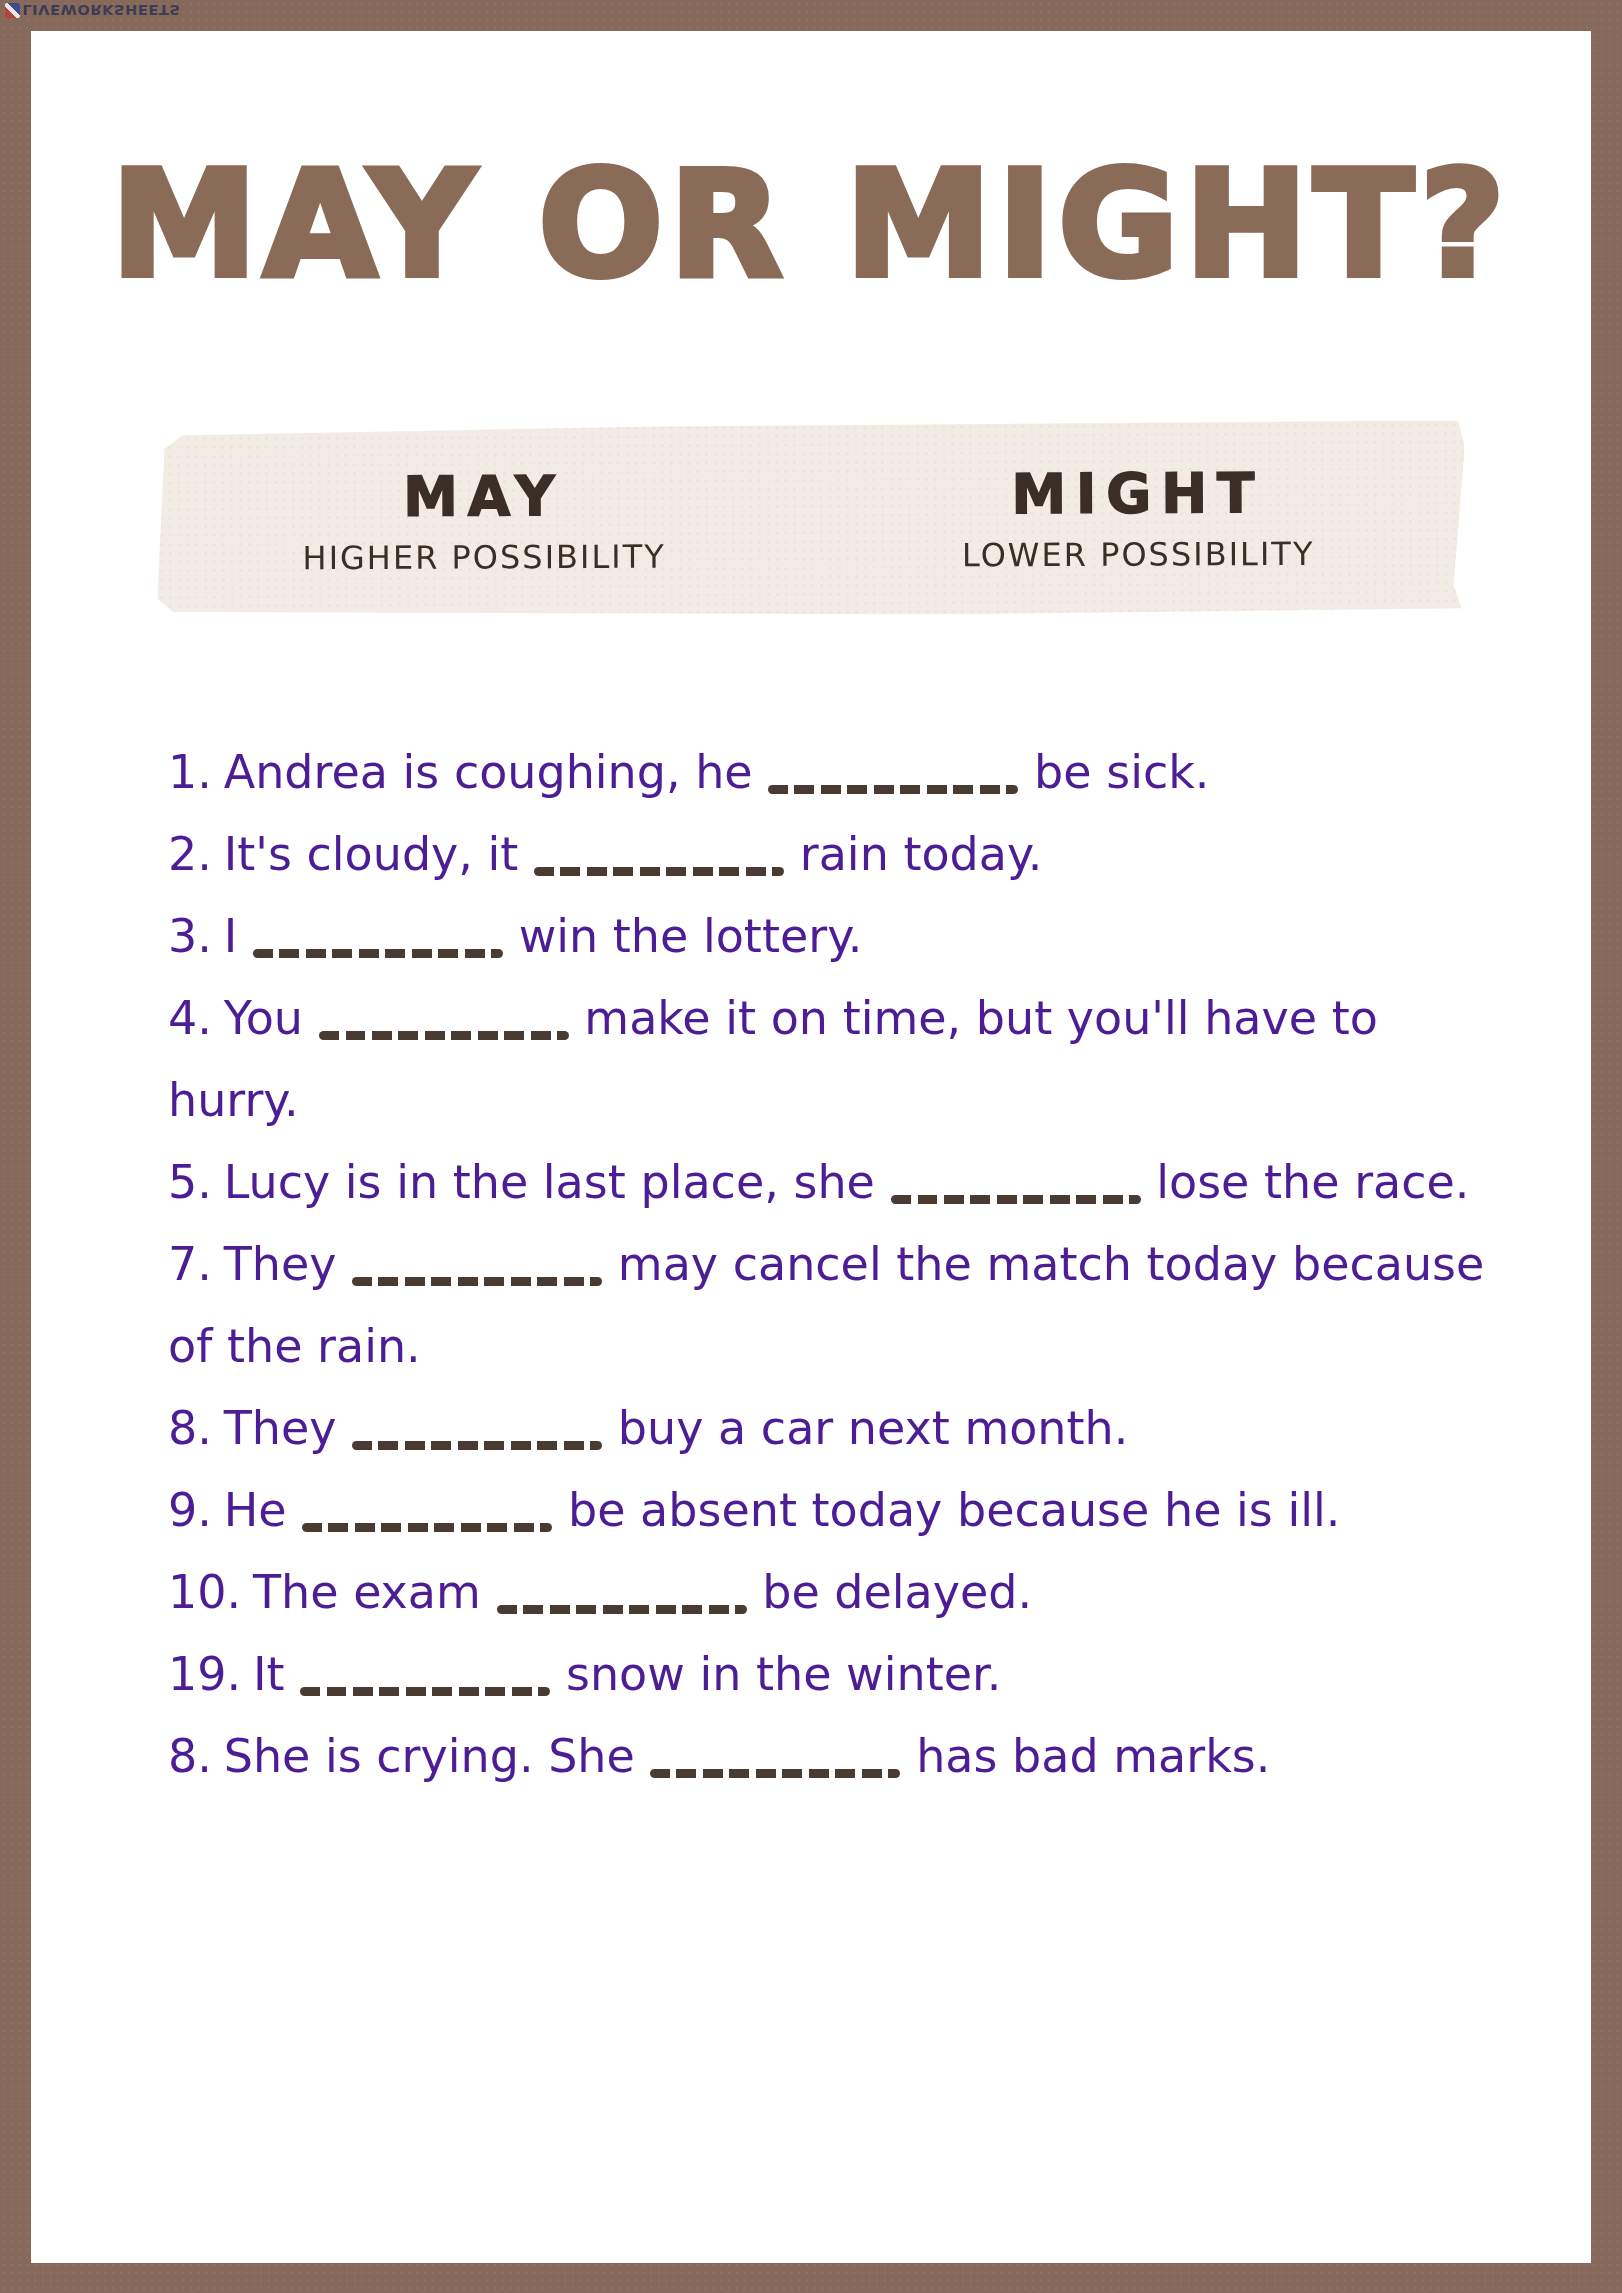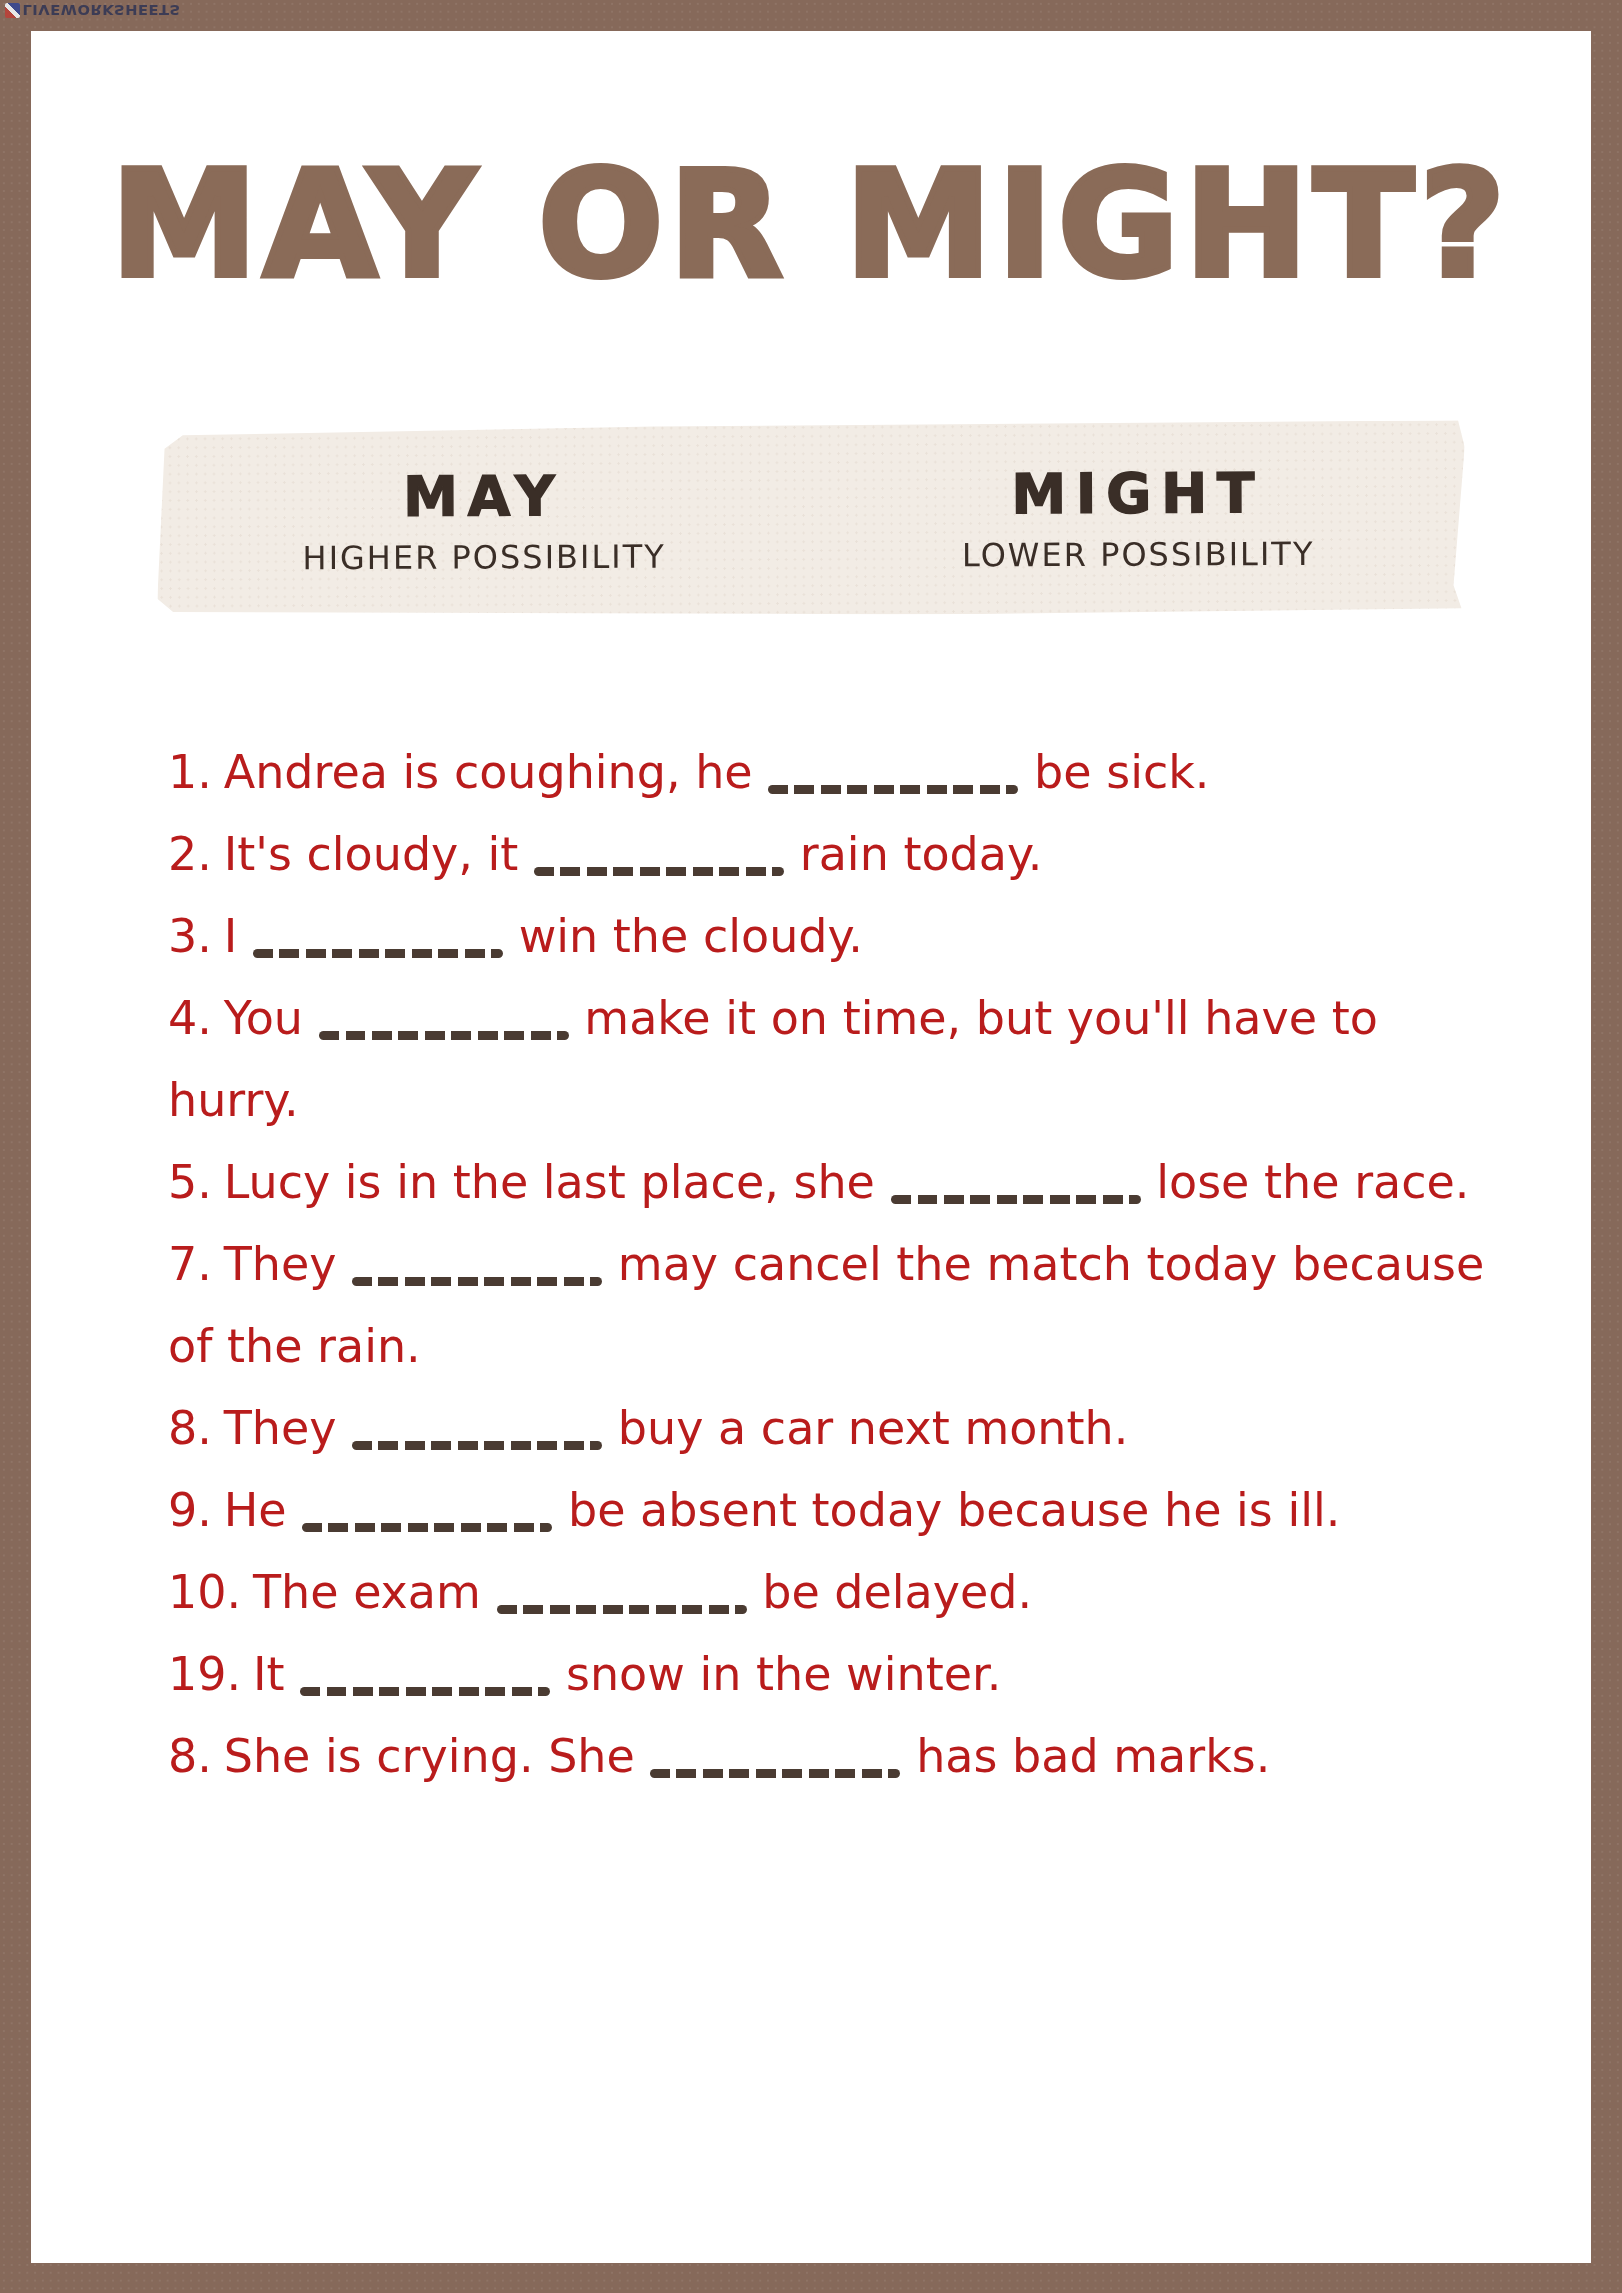--- a/index.html
+++ b/index.html
@@ -52,21 +52,21 @@
     -webkit-text-stroke:1.5px #3a2e27;
   }
   .banner-desc{
     margin-top:9.8px;
     font-size:32px;letter-spacing:2px;color:#3a2e27;
   }
   .sentences{
     margin:116px 88px 0 137px;
     font-size:46px;
     line-height:82px;
-    color:#b91c1c;
+    color:#4c1d95;
   }
   .sentence{margin:0;}
   .blank{
     display:inline-block;
     width:250px;height:8.8px;
     margin:0 15.7px;
     position:relative;top:5.9px;
     border-radius:4.9px;
     background:repeating-linear-gradient(90deg,#4a3b32 0 19.6px, transparent 19.6px 26.5px);
   }
@@ -93,21 +93,21 @@
       <div class="banner-word">MIGHT</div>
       <div class="banner-desc">LOWER POSSIBILITY</div>
     </div>
   </div>
 
   <div class="sentences">
   <p class="sentence"><span class="num">1.</span><span>Andrea is coughing, he</span><span class="blank"></span><span>be sick.</span></p>
 
   <p class="sentence"><span class="num">2.</span><span>It's cloudy, it</span><span class="blank"></span><span>rain today.</span></p>
 
-  <p class="sentence"><span class="num">3.</span><span>I</span><span class="blank"></span><span>win the cloudy.</span></p>
+  <p class="sentence"><span class="num">3.</span><span>I</span><span class="blank"></span><span>win the lottery.</span></p>
 
   <p class="sentence"><span class="num">4.</span><span>You</span><span class="blank"></span><span>make it on time, but you'll have to hurry.</span></p>
 
   <p class="sentence"><span class="num">5.</span><span>Lucy is in the last place, she</span><span class="blank"></span><span>lose the race.</span></p>
 
 
   <p class="sentence"><span class="num">7.</span><span>They</span><span class="blank"></span><span>may cancel the match today because of the rain.</span></p>
 
   <p class="sentence"><span class="num">8.</span><span>They</span><span class="blank"></span><span>buy a car next month.</span></p>
 

